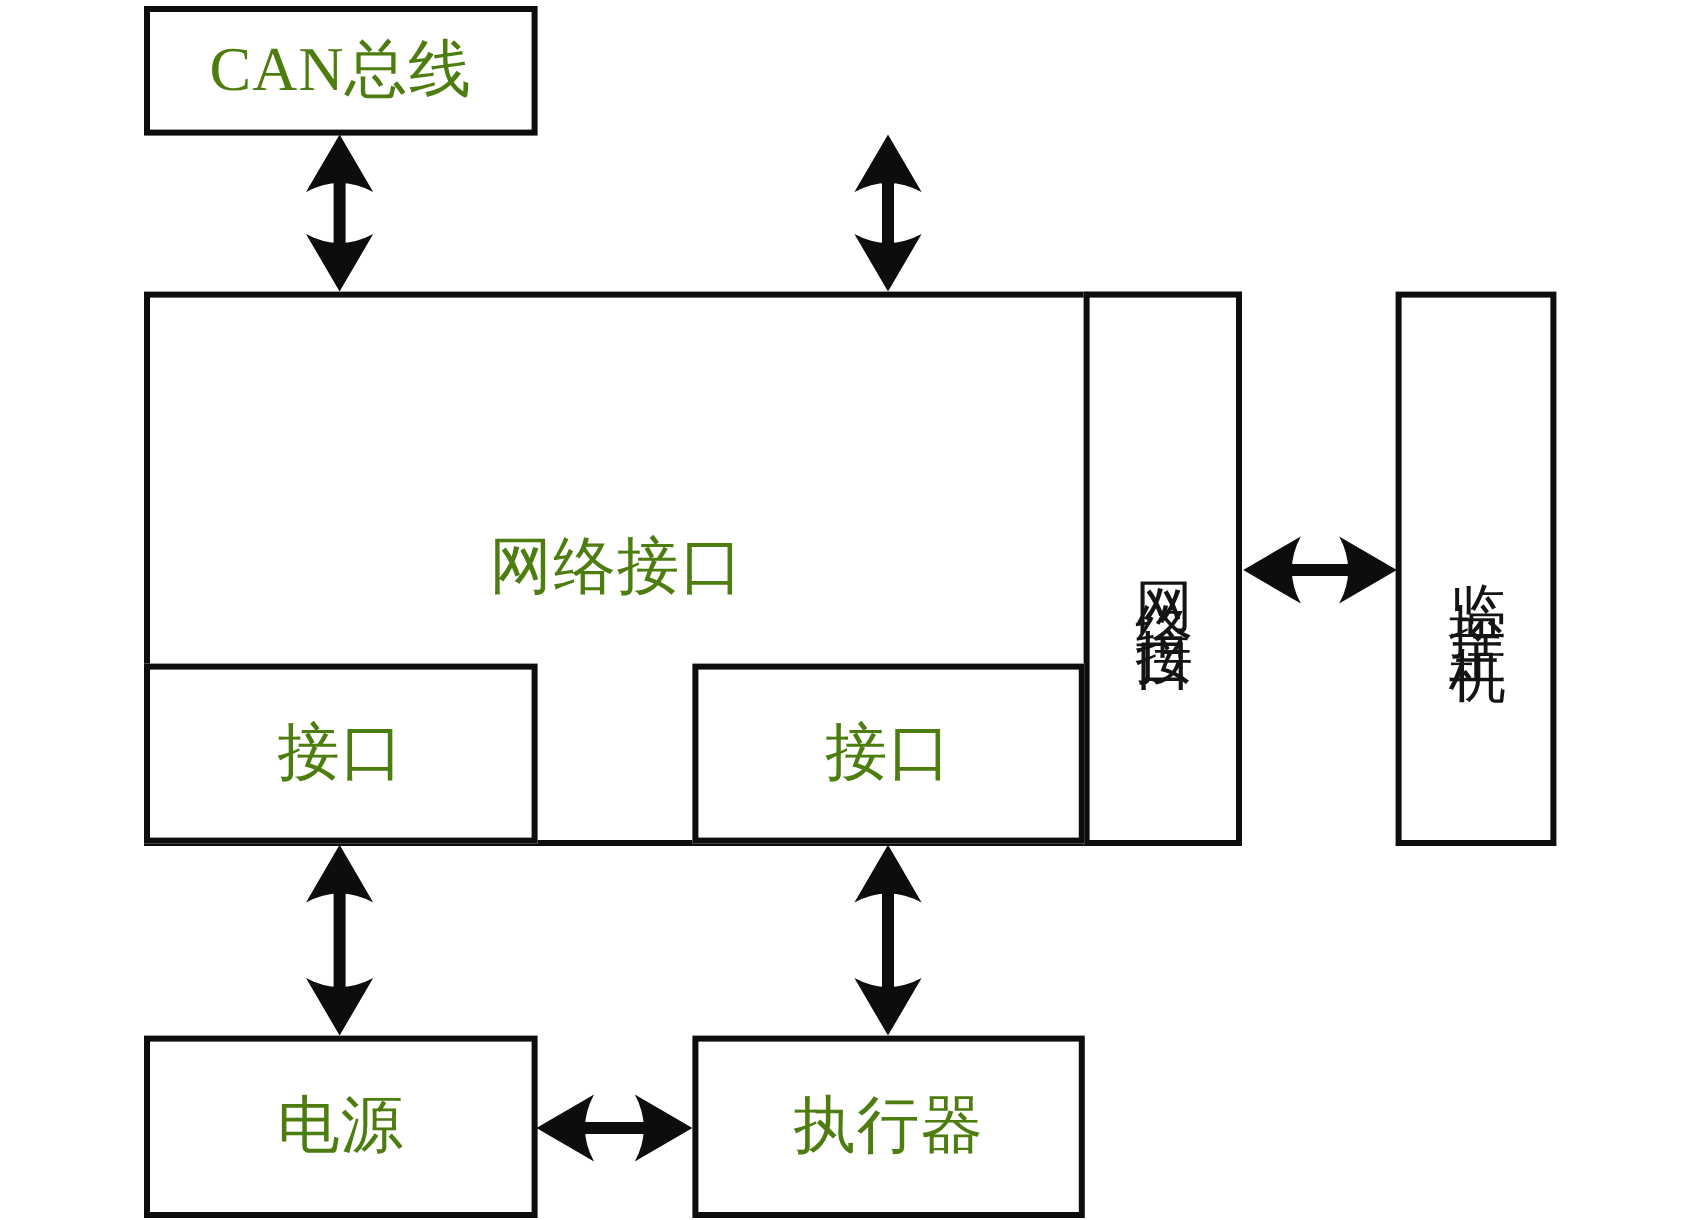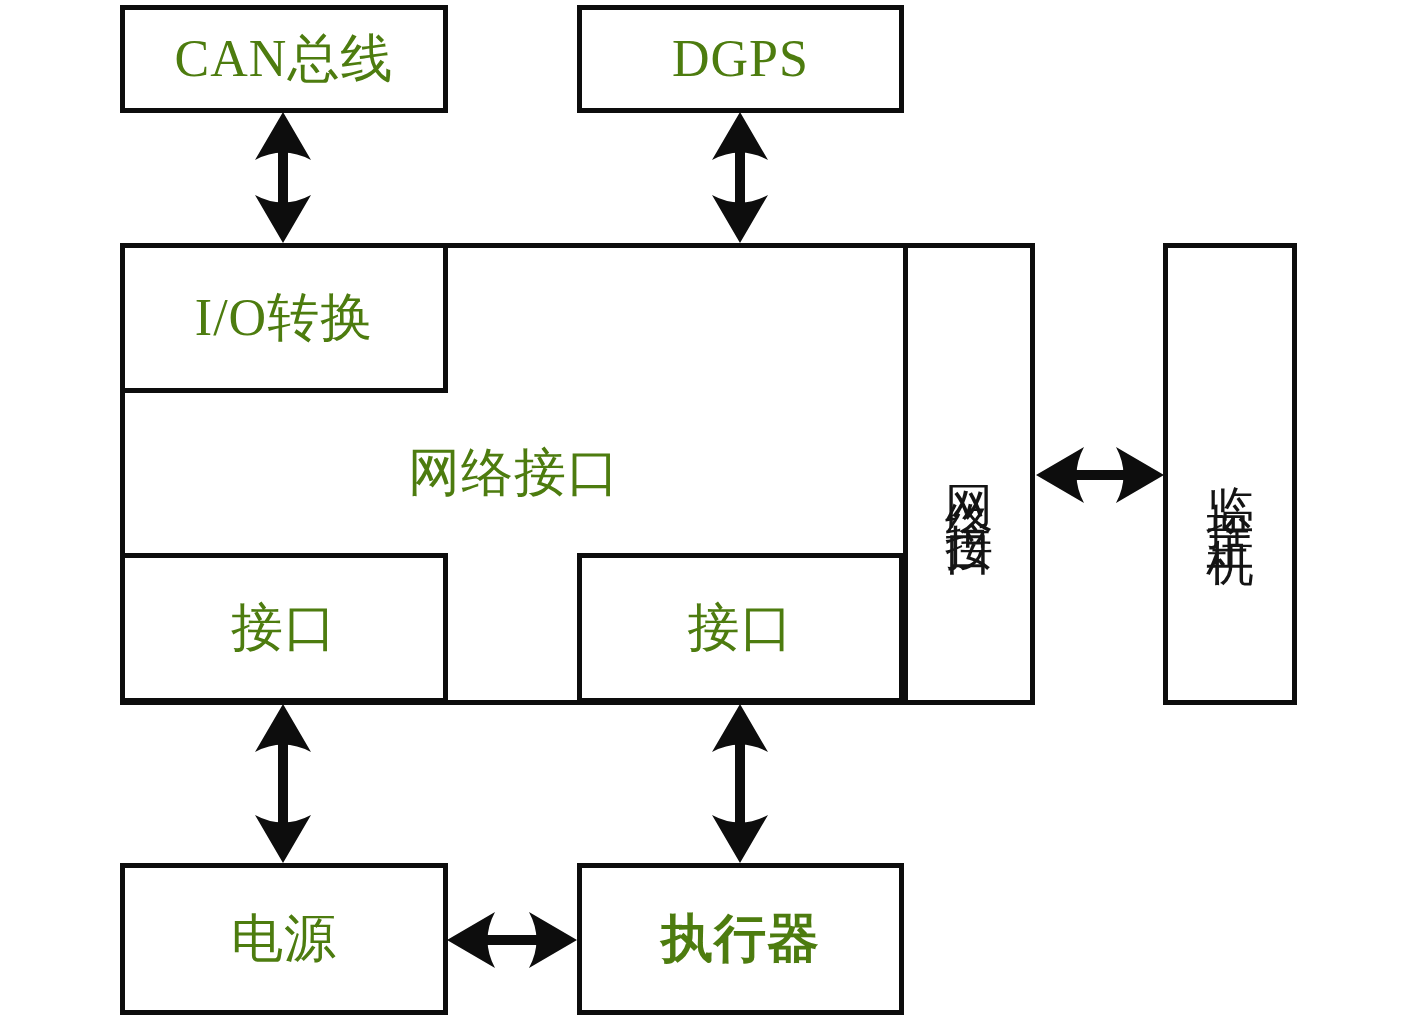--- a/index.html
+++ b/index.html
@@ -59,29 +59,23 @@
 </style>
 </head>
 <body>
 
 <div class="stage">
 
   <div class="box" style="left:120px; top:5px; width:328px; height:108px;">
     <span class="lbl">CAN总线</span>
   </div>
 
-  <div class="box" style="left:577px; top:5px; width:327px; height:108px;">
-    <span class="lbl">DGPS</span>
-  </div>
 
   <div class="box" style="left:120px; top:243px; width:915px; height:462px;"></div>
 
-  <div class="box" style="left:120px; top:243px; width:328px; height:150px;">
-    <span class="lbl">I/O转换</span>
-  </div>
 
 
   <div class="box" style="left:903px; top:243px; width:132px; height:462px;">
     <span class="vlbl">网络接口</span>
   </div>
 
   <div class="region-label" style="left:125px; top:398px; width:778px; height:150px;">
     <span class="lbl">网络接口</span>
   </div>
 
@@ -94,21 +88,21 @@
   </div>
 
   <div class="box" style="left:1163px; top:243px; width:134px; height:462px;">
     <span class="vlbl">监控主机</span>
   </div>
 
   <div class="box" style="left:120px; top:863px; width:328px; height:152px;">
     <span class="lbl">电源</span>
   </div>
 
-  <div class="box" style="left:577px; top:863px; width:327px; height:152px;font-weight:bold;">
+  <div class="box" style="left:577px; top:863px; width:327px; height:152px;">
     <span class="lbl">执行器</span>
   </div>
 
   <svg class="arrow" style="left:253px; top:112px;" width="60" height="131" viewBox="0 0 60 131">
     <path d="M30 0 L2 48 Q30 33 58 48 Z"></path>
     <path d="M30 131 L2 83 Q30 98 58 83 Z"></path>
     <rect x="25" y="38" width="10" height="55"></rect>
   </svg>
 
   <svg class="arrow" style="left:710px; top:112px;" width="60" height="131" viewBox="0 0 60 131">

